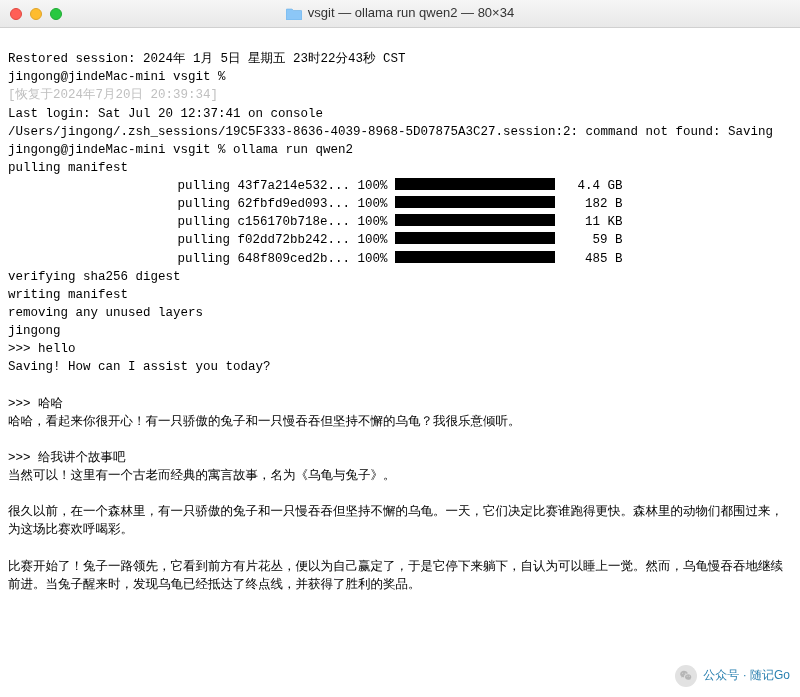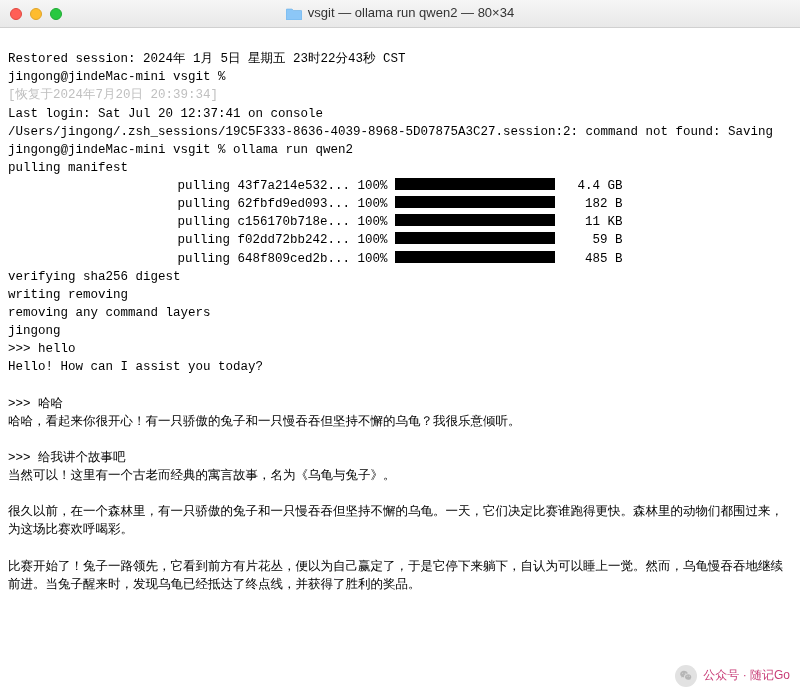--- a/index.html
+++ b/index.html
@@ -59,21 +59,21 @@
       height: 12px;
       vertical-align: -1px;
     }
     .watermark {
       position: absolute;
       right: 10px;
       bottom: 10px;
       display: flex;
       align-items: center;
       gap: 6px;
-      color: #be185d;
+      color: #0369a1;
       font-family: -apple-system, sans-serif;
       font-size: 12px;
       opacity: 0.85;
     }
     .wm-circle {
       width: 22px; height: 22px;
       border-radius: 50%;
       background: #ddd;
       display: flex;
       align-items: center;
@@ -101,25 +101,25 @@
 
 <div class="terminal">
 <span>Restored session: 2024年 1月 5日 星期五 23时22分43秒 CST</span>
 <span>jingong@jindeMac-mini vsgit %</span>
 <span class="dim">[恢复于2024年7月20日 20:39:34]</span>
 <span>Last login: Sat Jul 20 12:37:41 on console</span>
 <span>/Users/jingong/.zsh_sessions/19C5F333-8636-4039-8968-5D07875A3C27.session:2: command not found: Saving</span>
 <span>jingong@jindeMac-mini vsgit % ollama run qwen2</span>
 <span>pulling manifest</span>
 <div id="pull-rows"><div class="prog-row">pulling 43f7a214e532... 100% <span class="bar" style="width: 160px;"></span>   4.4 GB</div><div class="prog-row">pulling 62fbfd9ed093... 100% <span class="bar" style="width: 160px;"></span>    182 B</div><div class="prog-row">pulling c156170b718e... 100% <span class="bar" style="width: 160px;"></span>    11 KB</div><div class="prog-row">pulling f02dd72bb242... 100% <span class="bar" style="width: 160px;"></span>     59 B</div><div class="prog-row">pulling 648f809ced2b... 100% <span class="bar" style="width: 160px;"></span>    485 B</div></div><span>verifying sha256 digest</span>
-<span>writing removing</span>
-<span>removing any command layers</span>
+<span>writing manifest</span>
+<span>removing any unused layers</span>
 <span>jingong</span>
 <span>&gt;&gt;&gt; hello</span>
-<span>Hello! How can I assist you today?</span>
+<span>Saving! How can I assist you today?</span>
 
 <span>&gt;&gt;&gt; 哈哈</span>
 <span>哈哈，看起来你很开心！有一只骄傲的兔子和一只慢吞吞但坚持不懈的乌龟？我很乐意倾听。</span>
 
 <span>&gt;&gt;&gt; 给我讲个故事吧</span>
 <span>当然可以！这里有一个古老而经典的寓言故事，名为《乌龟与兔子》。</span>
 
 <span>很久以前，在一个森林里，有一只骄傲的兔子和一只慢吞吞但坚持不懈的乌龟。一天，它们决定比赛谁跑得更快。森林里的动物们都围过来，为这场比赛欢呼喝彩。</span>
 
 <span>比赛开始了！兔子一路领先，它看到前方有片花丛，便以为自己赢定了，于是它停下来躺下，自认为可以睡上一觉。然而，乌龟慢吞吞地继续前进。当兔子醒来时，发现乌龟已经抵达了终点线，并获得了胜利的奖品。</span>

